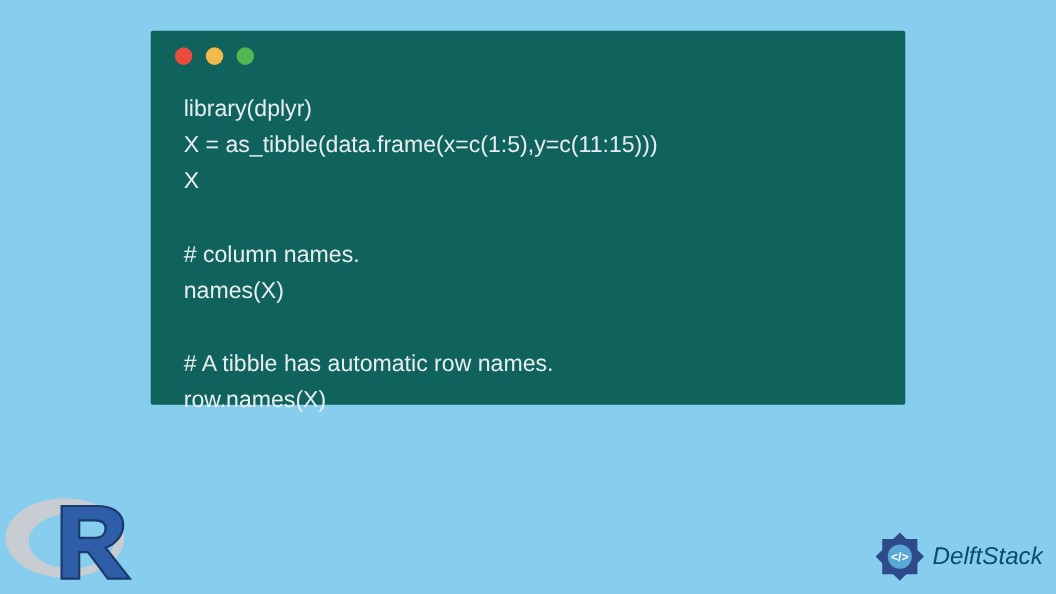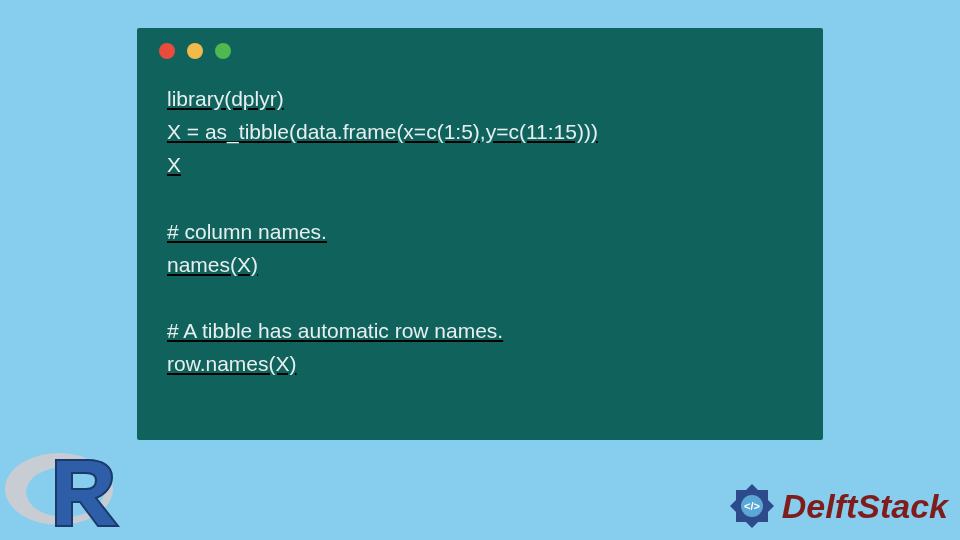--- a/index.html
+++ b/index.html
@@ -9,24 +9,23 @@
     background: #87cdee;
     position: relative;
     font-family: Arial, Helvetica, sans-serif;
     overflow: hidden;
   }
   .code-window {
     position: absolute;
     left: 137px;
     top: 28px;
     width: 686px;
-    height: 412px;
+    height: 340px;
     background: #10635c;
     border-radius: 2px;
-    text-decoration: underline;
   }
   .titlebar {
     height: 46px;
     display: flex;
     align-items: center;
     padding-left: 22px;
     gap: 12px;
   }
   .dot {
     width: 16px;
@@ -54,24 +53,24 @@
   .delft-logo {
     position: absolute;
     right: 12px;
     bottom: 10px;
     display: flex;
     align-items: center;
     gap: 6px;
   }
   .delft-text {
     font-family: "Segoe UI", Arial, sans-serif;
-    font-size: 34px;
+    font-size: 22px;
     font-style: italic;
-    font-weight: 700;
-    color: #7f1d1d;
+    font-weight: 400;
+    color: #0c4a6e;
   }
   .delft-badge {
     width: 48px;
     height: 48px;
     position: relative;
   }
 </style>
 </head>
 <body>
 

